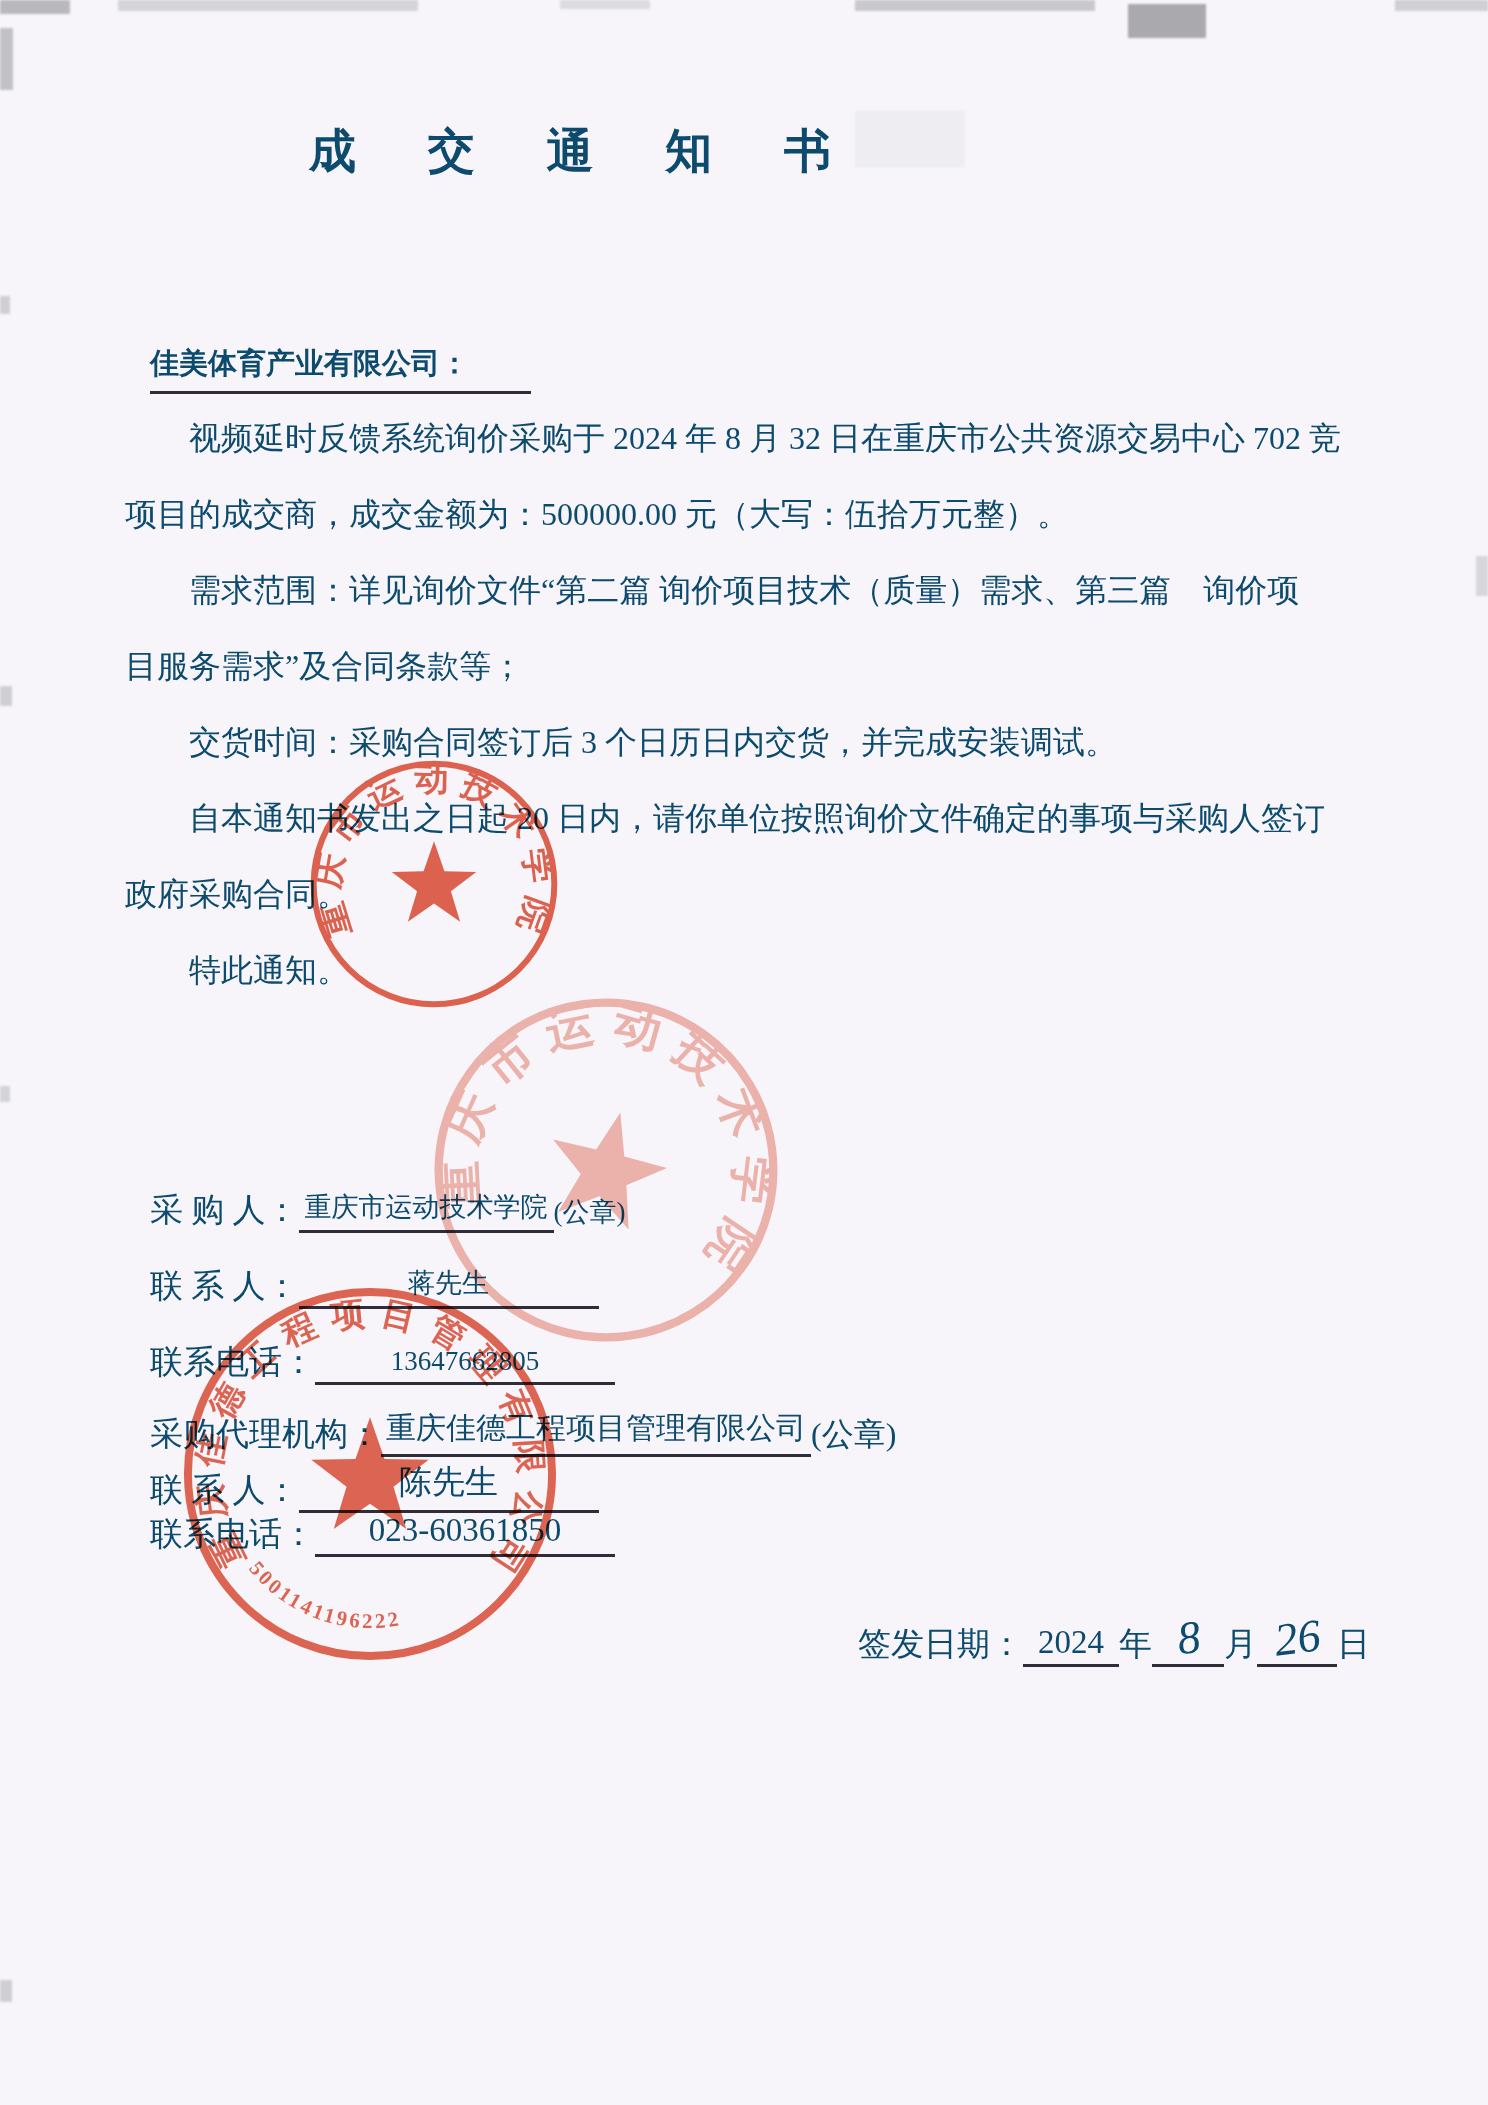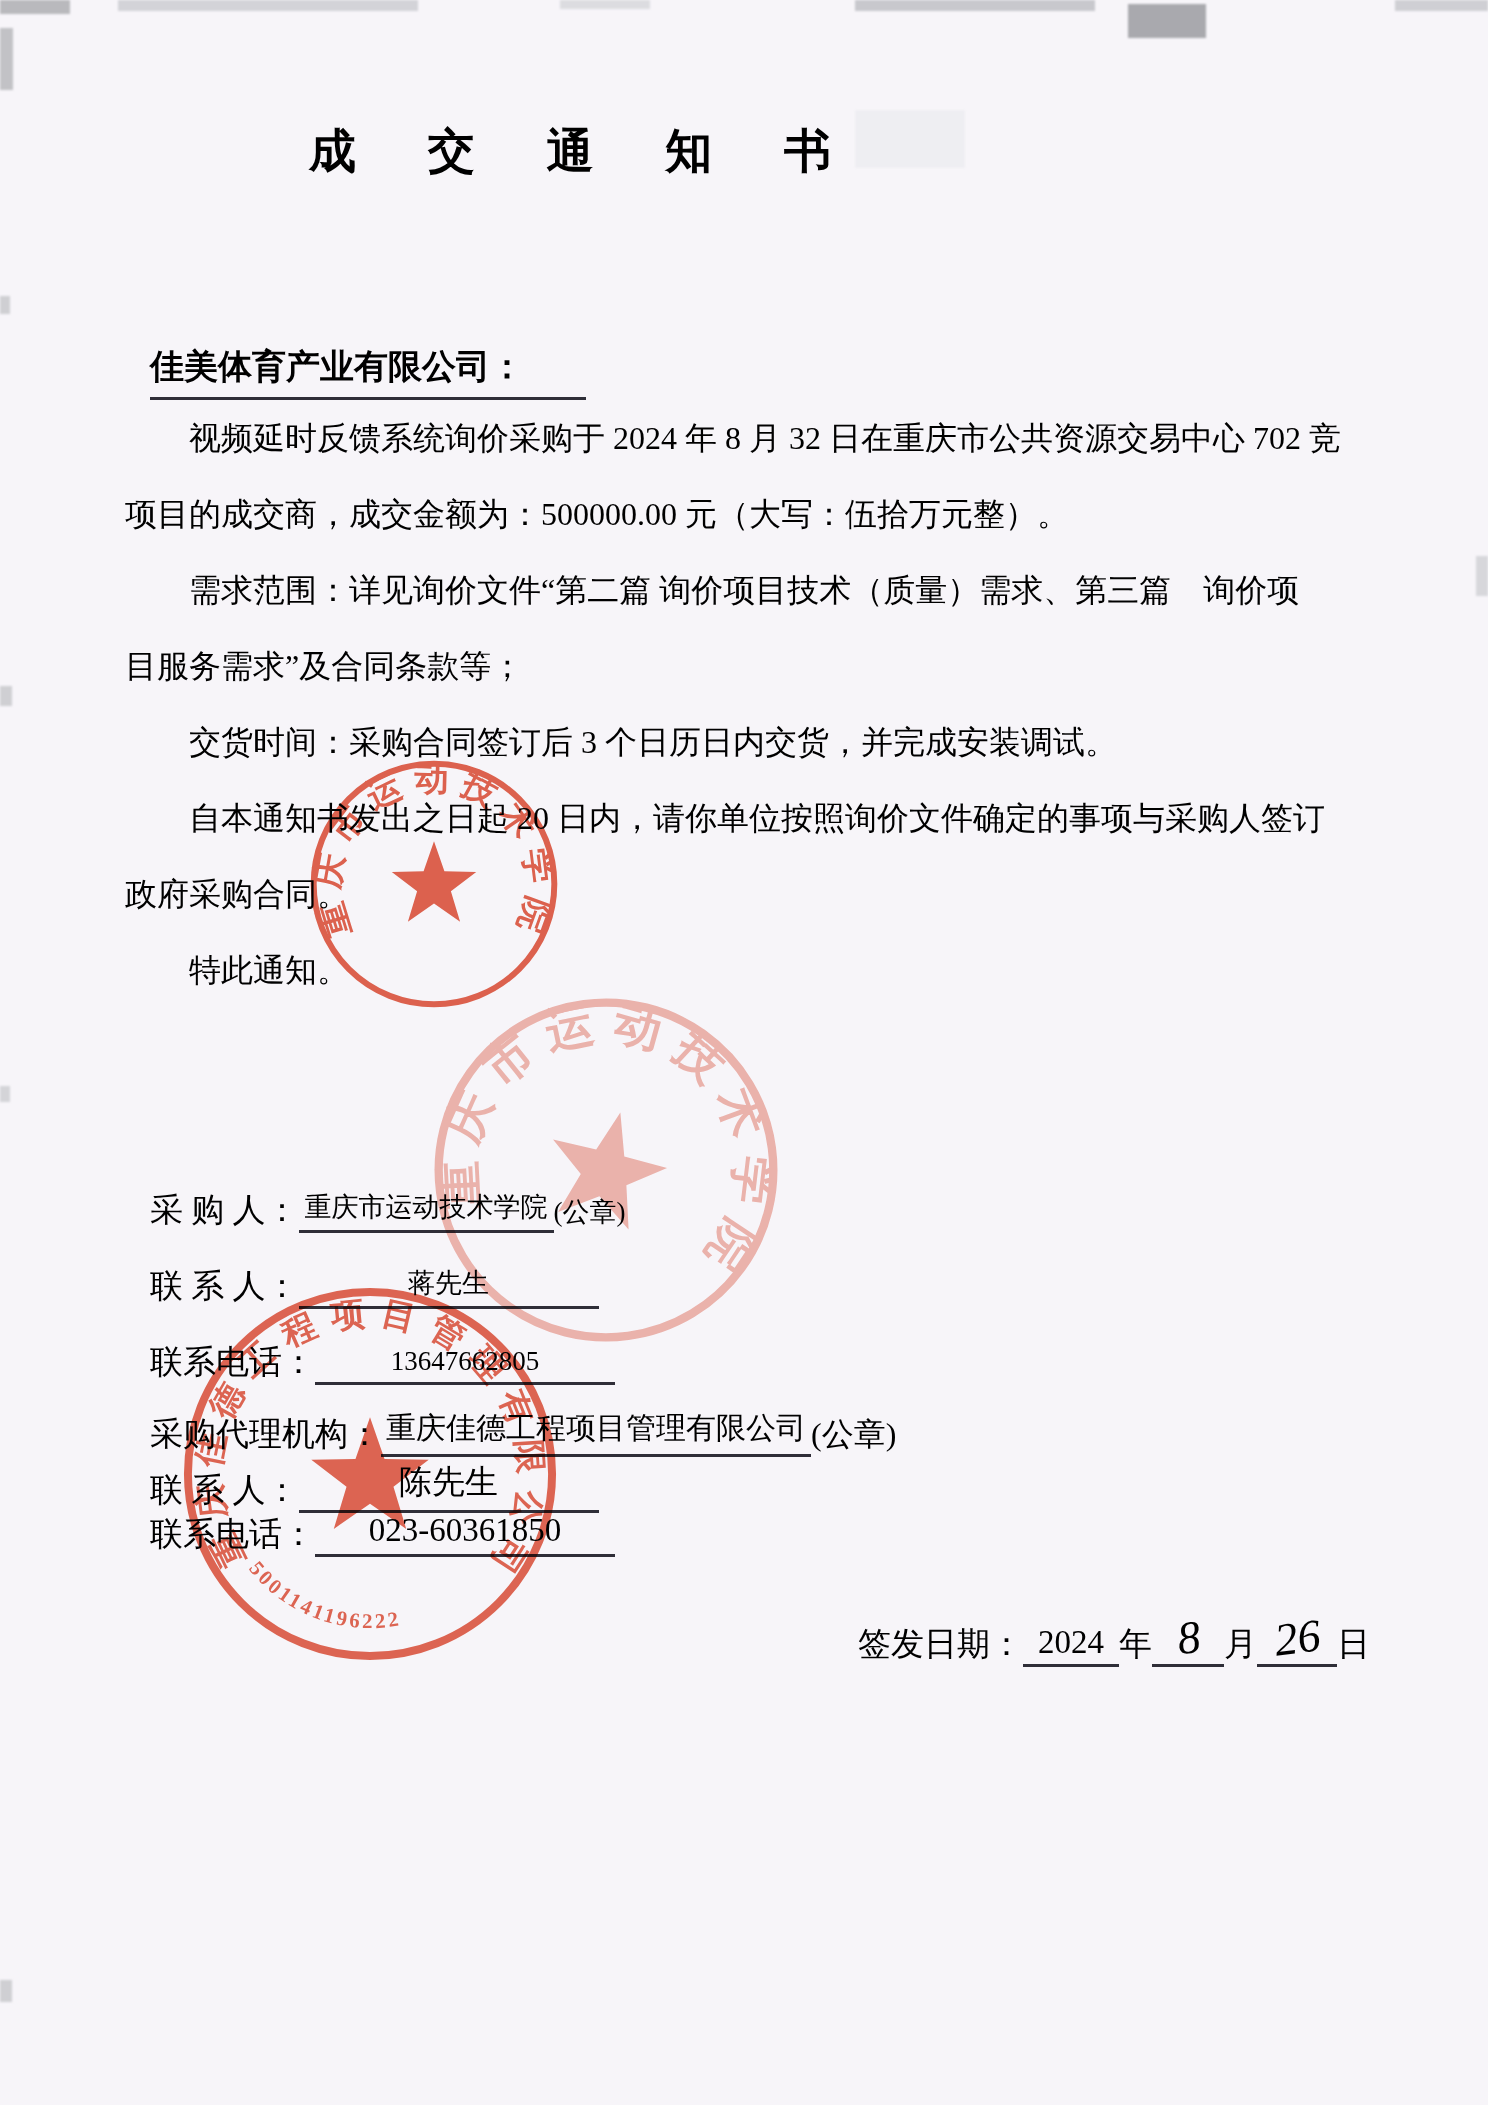--- a/index.html
+++ b/index.html
@@ -1,31 +1,31 @@
 <!DOCTYPE html>
 <html><head>
 <meta charset="utf-8">
 <style>
   html,body { margin:0; padding:0; background:#e9e7ec; }
   .page {
     position:relative; width:1488px; height:2105px; margin:0 auto;
     background:#f7f5f9; overflow:hidden;
     font-family:"Liberation Serif","DejaVu Serif",serif;
-    color:#000000;
+    color:#0c4a6e;
   }
   
   .title {
     position:absolute; top:120px; left:0; width:1140px;
     text-align:center; font-size:47px; font-weight:700;
     letter-spacing:30px; text-indent:30px;
   }
   
   .salutation {
     position:absolute; top:344px; left:150px;
-    font-size:34px; font-weight:600;
+    font-size:29px; font-weight:600;
     border-bottom:3px solid #2f2e38; padding:0 62px 7px 0;
   }
   
   .body-block {
     position:absolute; top:400px; left:125px; width:1165px;
     font-size:32px; line-height:76px; font-weight:500;
   }
   .bline { white-space:nowrap; }
   .bline.ind { text-indent:64px; }
   .u {

